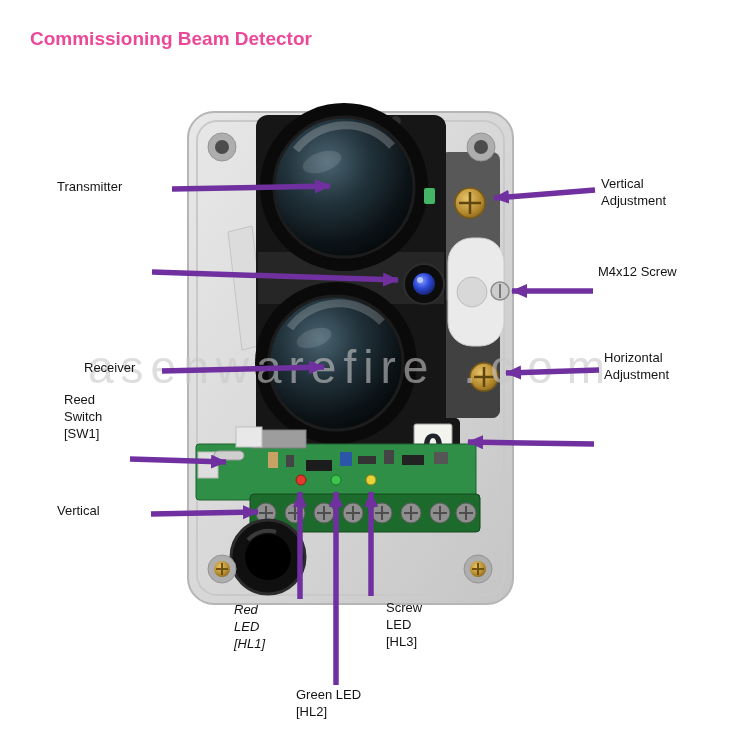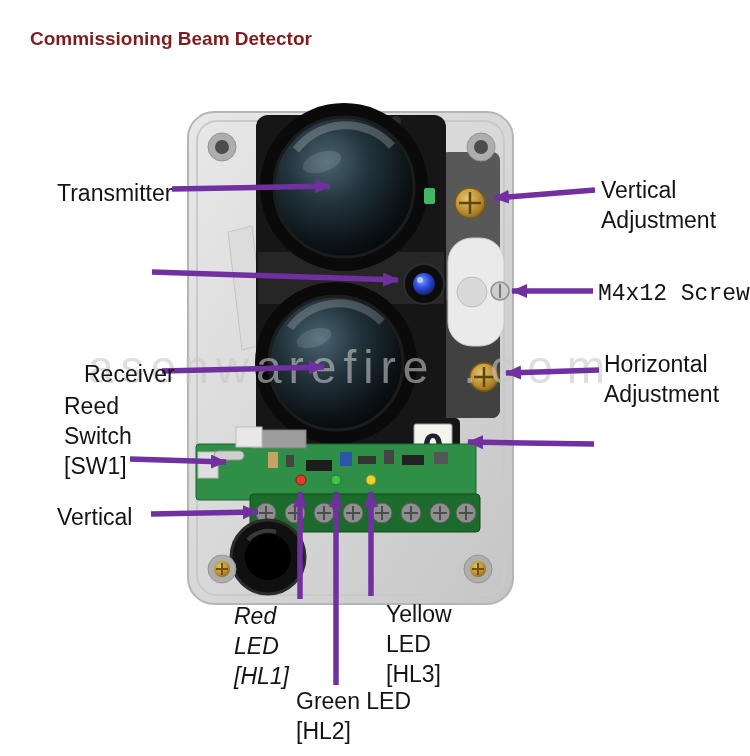--- a/index.html
+++ b/index.html
@@ -1,21 +1,21 @@
 <!DOCTYPE html>
 <html><head>
 <meta charset="utf-8">
 <style>
   html,body{margin:0;padding:0;background:#fff;}
   .canvas{position:relative;width:750px;height:756px;background:#ffffff;overflow:hidden;
           font-family:"Liberation Sans",sans-serif;}
-  .title{position:absolute;left:30px;top:26px;color:#7f1d1d;font-weight:bold;
+  .title{position:absolute;left:30px;top:26px;color:#ec4899;font-weight:bold;
          font-size:19px;line-height:1.42;}
   .layer{position:absolute;left:0;top:0;}
-  .label{position:absolute;font-size:23px;color:#141414;line-height:1.3;white-space:pre-line;}
+  .label{position:absolute;font-size:13px;color:#141414;line-height:1.3;white-space:pre-line;}
   .watermark{position:absolute;left:88px;top:340px;font-size:46px;
              color:rgba(200,200,200,0.60);letter-spacing:7px;white-space:nowrap;}
   .watermark .wm-suffix{margin-left:28px;letter-spacing:14px;}
 </style>
 </head>
 <body>
 
 <div class="canvas">
 
   <div class="title">
@@ -189,25 +189,25 @@
   </svg>
 
   <div class="label" style="left:57px;top:179px;">Transmitter</div>
   <div class="label" style="left:84px;top:360px;">Receiver</div>
   <div class="label" style="left:64px;top:392px;">Reed
 Switch
 [SW1]</div>
   <div class="label" style="left:57px;top:503px;">Vertical</div>
   <div class="label" style="left:601px;top:176px;">Vertical
 Adjustment</div>
-  <div class="label" style="left:598px;top:280px;font-family:Liberation Mono, monospace;">M4x12 Screw</div>
+  <div class="label" style="left:598px;top:264px;">M4x12 Screw</div>
   <div class="label" style="left:604px;top:350px;">Horizontal
 Adjustment</div>
   <div class="label" style="left:234px;top:602px;font-style:italic;">Red
 LED
 [HL1]</div>
   <div class="label" style="left:296px;top:687px;">Green LED
 [HL2]</div>
-  <div class="label" style="left:386px;top:600px;">Yellow
+  <div class="label" style="left:386px;top:600px;">Screw
 LED
 [HL3]</div>
 
 </div>
 
 </body></html>

